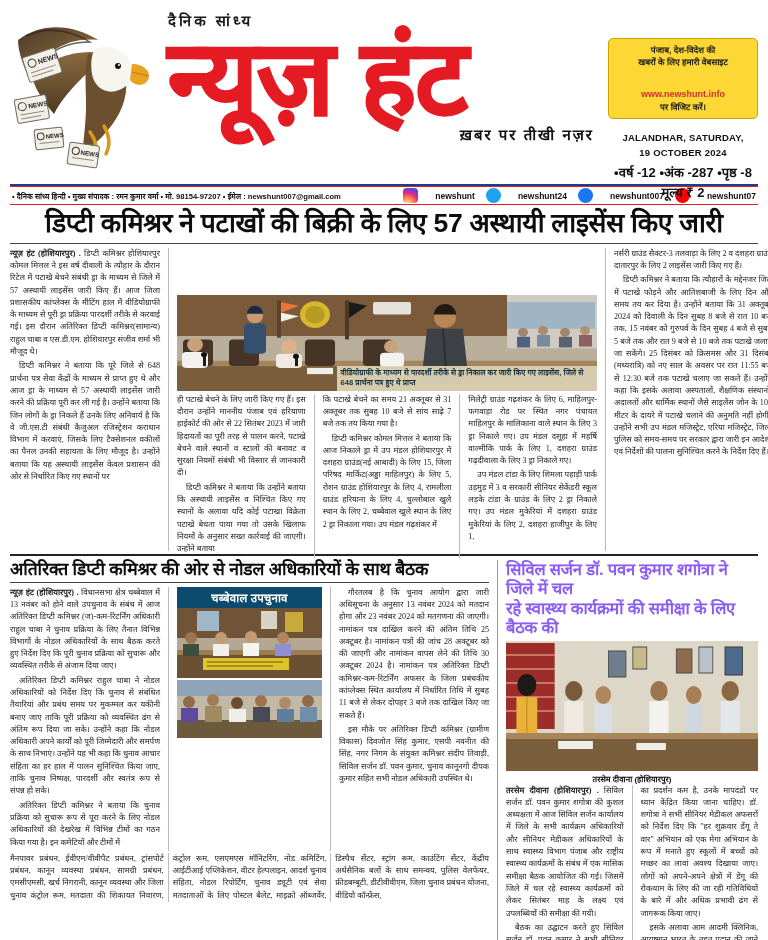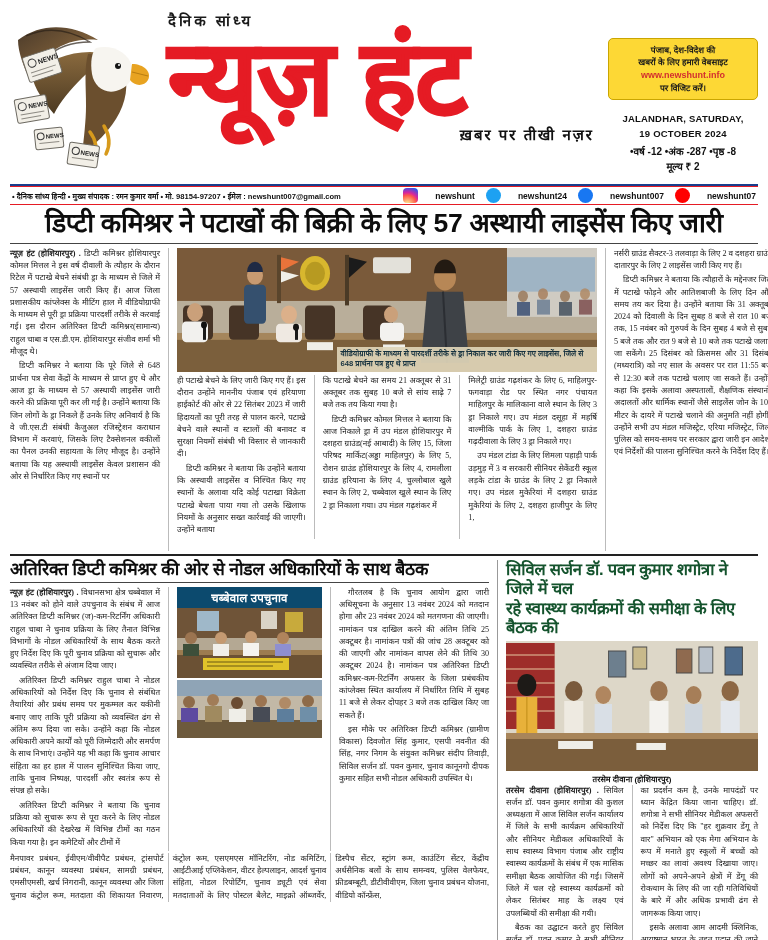--- a/index.html
+++ b/index.html
@@ -59,31 +59,31 @@
     padding-top: 30px; text-align: center;
   }
   .webbox {
     background: #fdd835; border: 1px solid #caa500;
     border-radius: 5px;
     padding: 5px 4px 5px;
     font-family: "Liberation Sans", sans-serif;
     font-size: 8.5px; line-height: 1.45; color: #1a1a1a;
     font-weight: 600;
   }
-  .webbox .url { color: #d32f2f; font-weight: 700; font-size: 9px; }
+  .webbox .url { color: #d32f2f; font-weight: 700; font-size: 9px; margin-top: 19px; }
   .datelines {
     margin-top: 12px;
     font-family: "Liberation Sans", sans-serif;
     font-size: 9.5px; font-weight: 700; color: #111;
     line-height: 1.55; letter-spacing: 0.2px;
   }
   .issueline {
     margin-top: 3px;
     font-family: "Liberation Sans", sans-serif;
-    font-size: 10px; font-weight: 600; color: #111; line-height: 1.5;
+    font-size: 13px; font-weight: 600; color: #111; line-height: 1.5;
   }
 
   
   .rulebar-top { height: 2px; background: #1a3e8c; margin: 2px 0 0; }
   .contactbar {
     display: flex; align-items: center;
     border-top: 1px solid #e51b24;
     border-bottom: 1px solid #e51b24;
     height: 19px; padding: 0 2px;
     overflow: hidden;
@@ -162,21 +162,21 @@
   .sec2-left { flex: 0 0 458px; }
   .sec2-right { flex: 1 1 auto; }
   .headline-sub {
     font-family: "Liberation Sans", sans-serif;
     font-size: 17.5px; font-weight: 700; color: #0d0d0d;
     line-height: 1.14; letter-spacing: -0.2px;
     white-space: nowrap;
   }
   .headline-sub2 {
     font-family: "Liberation Sans", sans-serif;
-    font-size: 16.5px; font-weight: 700; color: #14532d;
+    font-size: 16.5px; font-weight: 700; color: #8b5cf6;
     line-height: 1.18; letter-spacing: -0.2px;
   }
   .vdiv { border-left: 1px solid #999; }
 </style>
 </head>
 <body>
 
 <div class="page">
 
   <div class="masthead">
@@ -297,21 +297,21 @@
   <div class="cols" style="height:303px;">
 
     <div class="col" style="flex:0 0 150px;">
       <p class="body"><span class="lead">न्यूज़ हंट (होशियारपुर) .</span><span> डिप्टी कमिश्नर होशियारपुर कोमल मित्तल ने इस वर्ष दीवाली के त्यौहार के दौरान रिटेल में पटाखे बेचने संबंधी ड्रा के माध्यम से जिले में 57 अस्थायी लाइसेंस जारी किए हैं। आज जिला प्रशासकीय कांप्लेक्स के मीटिंग हाल में वीडियोग्राफी के माध्यम से पूरी ड्रा प्रक्रिया पारदर्शी तरीके से करवाई गई। इस दौरान अतिरिक्त डिप्टी कमिश्नर(सामान्य) राहुल चाबा व एस.डी.एम. होशियारपुर संजीव शर्मा भी मौजूद थे।</span></p>
       <p class="body indent">डिप्टी कमिश्नर ने बताया कि पूरे जिले से 648 प्रार्थना पत्र सेवा केंद्रों के माध्यम से प्राप्त हुए थे और आज ड्रा के माध्यम से 57 अस्थायी लाइसेंस जारी करने की प्रक्रिया पूरी कर ली गई है। उन्होंने बताया कि जिन लोगों के ड्रा निकले हैं उनके लिए अनिवार्य है कि वे जी.एस.टी संबंधी कैजुअल रजिस्ट्रेशन कराधान विभाग में करवाएं, जिसके लिए टैक्सेशनल वकीलों का पैनल उनकी सहायता के लिए मौजूद है। उन्होंने बताया कि यह अस्थायी लाइसेंस केवल प्रशासन की ओर से निर्धारित किए गए स्थानों पर</p>
     </div>
 
     <div class="col-sep"></div>
 
     <div class="col" style="flex:0 0 420px;">
-      <div class="photo" style="height:124px;">
+      <div class="photo" style="height:96px;margin-top:47px;">
         <svg class="scene" viewBox="0 0 420 108" preserveAspectRatio="none">
           <rect width="420" height="108" fill="#b9ae9a"></rect>
           <rect x="0" y="0" width="420" height="46" fill="#8c6a46"></rect>
           <rect x="0" y="0" width="330" height="46" fill="#7a5a3a"></rect>
           <rect x="330" y="0" width="90" height="60" fill="#cfcbc2"></rect>
           <rect x="330" y="8" width="88" height="30" fill="#9fb4c4"></rect>
 
           <circle cx="138" cy="22" r="15" fill="#d8b72e"></circle>
           <circle cx="138" cy="22" r="10" fill="#b79a21"></circle>
 

